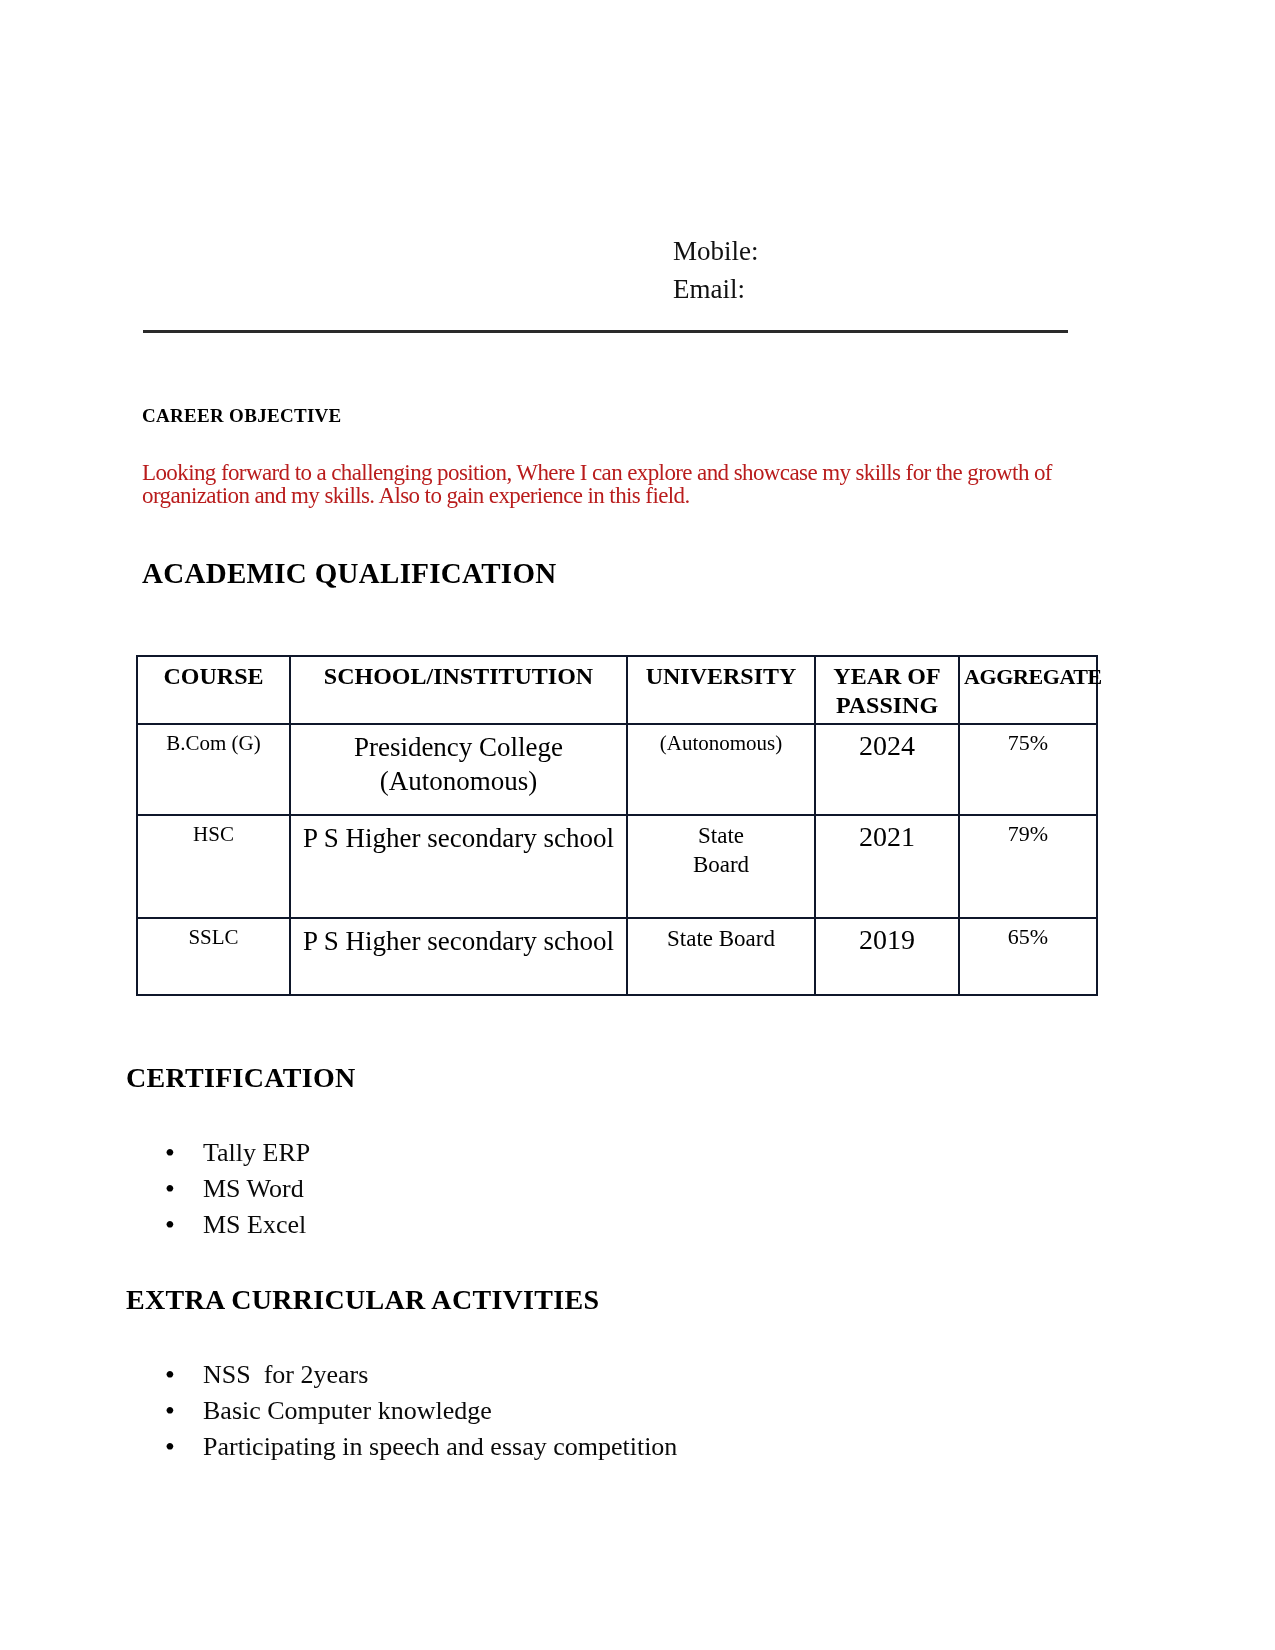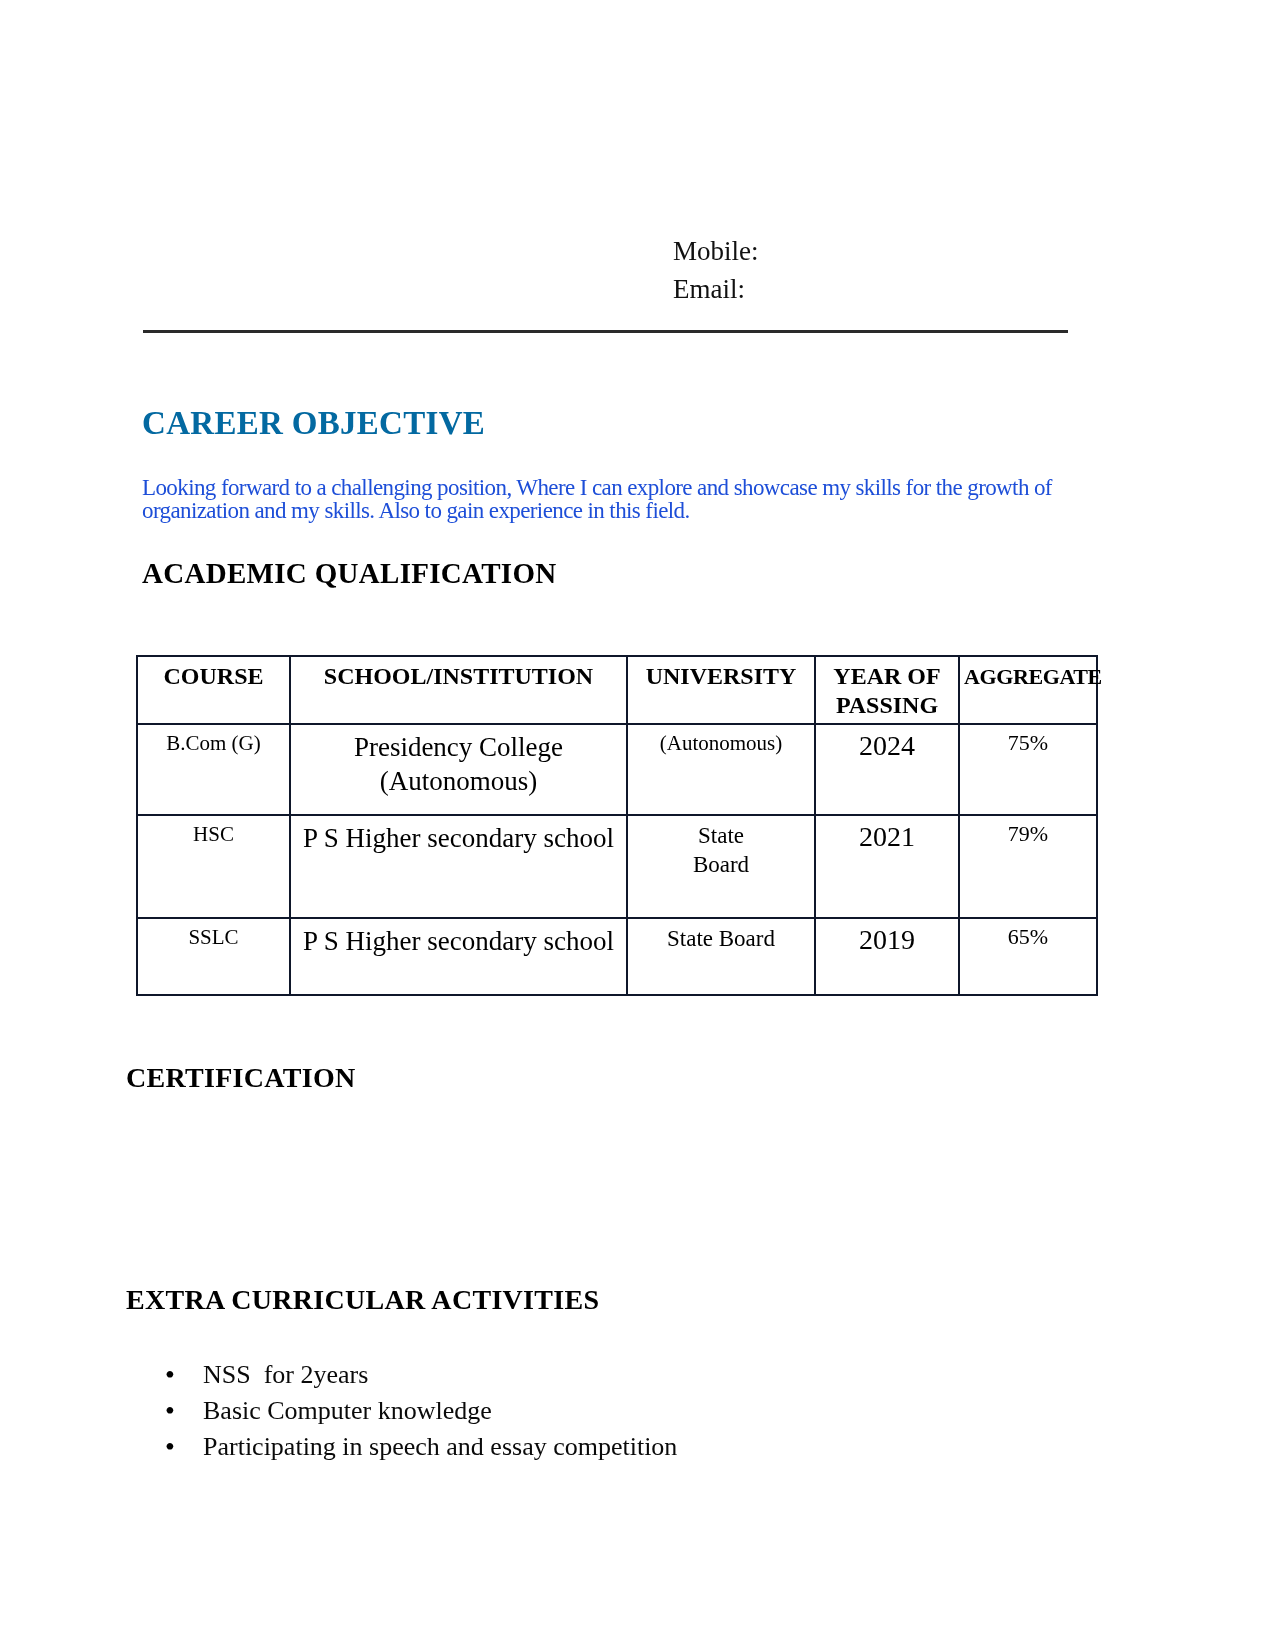--- a/index.html
+++ b/index.html
@@ -33,36 +33,36 @@
     height: 0;
     border-top: 3px solid #2a2a2a;
   }
 
   
   .heading {
     font-weight: bold;
     margin: 0;
     letter-spacing: 0.3px;
   }
-  .heading.muted { color: #0369a1; font-size: 33px; }
+  .heading.muted { color: #000000; font-size: 19px; }
   .heading.dark  { color: #000000; font-size: 29px; }
 
   .sec-career {
     position: absolute;
     left: 142px;
     top: 405px;
     width: 995px;
   }
   .sec-career .body-text {
     margin: 0;
     margin-top: 34px;
     font-size: 23px;
     line-height: 23px;
     letter-spacing: -0.6px;
-    color: #1d4ed8;
+    color: #b91c1c;
     width: 995px;
   }
 
   .sec-academic {
     position: absolute;
     left: 142px;
     top: 557px;
   }
 
   
@@ -202,20 +202,25 @@
         <td class="cell-school">P S Higher secondary school</td>
         <td class="cell-univ univ-lg">State Board</td>
         <td class="cell-year">2019</td>
         <td class="cell-agg">65%</td>
       </tr>
     </tbody>
   </table>
 
   <div class="sec-cert">
     <h2 class="heading dark">CERTIFICATION</h2>
+    <ul class="bullets">
+      <li>Tally ERP</li>
+      <li>MS Word</li>
+      <li>MS Excel</li>
+    </ul>
   </div>
 
   <div class="sec-extra">
     <h2 class="heading dark">EXTRA CURRICULAR ACTIVITIES</h2>
     <ul class="bullets">
       <li>NSS  for 2years</li>
       <li>Basic Computer knowledge</li>
       <li>Participating in speech and essay competition</li>
     </ul>
   </div>

